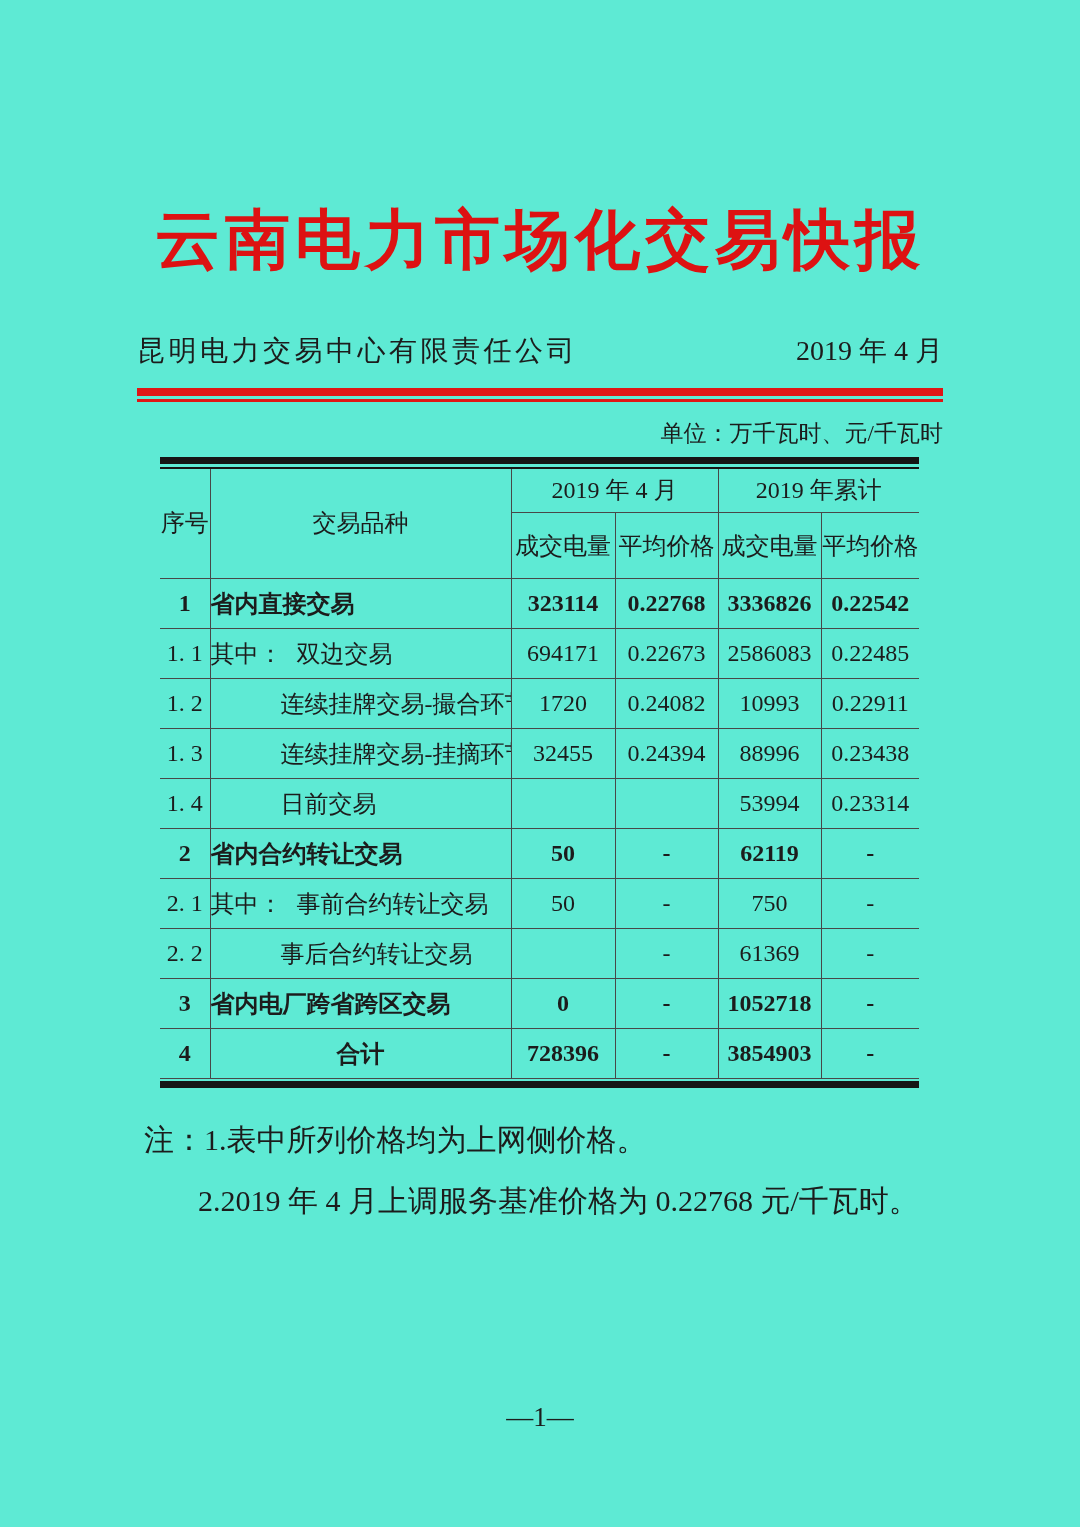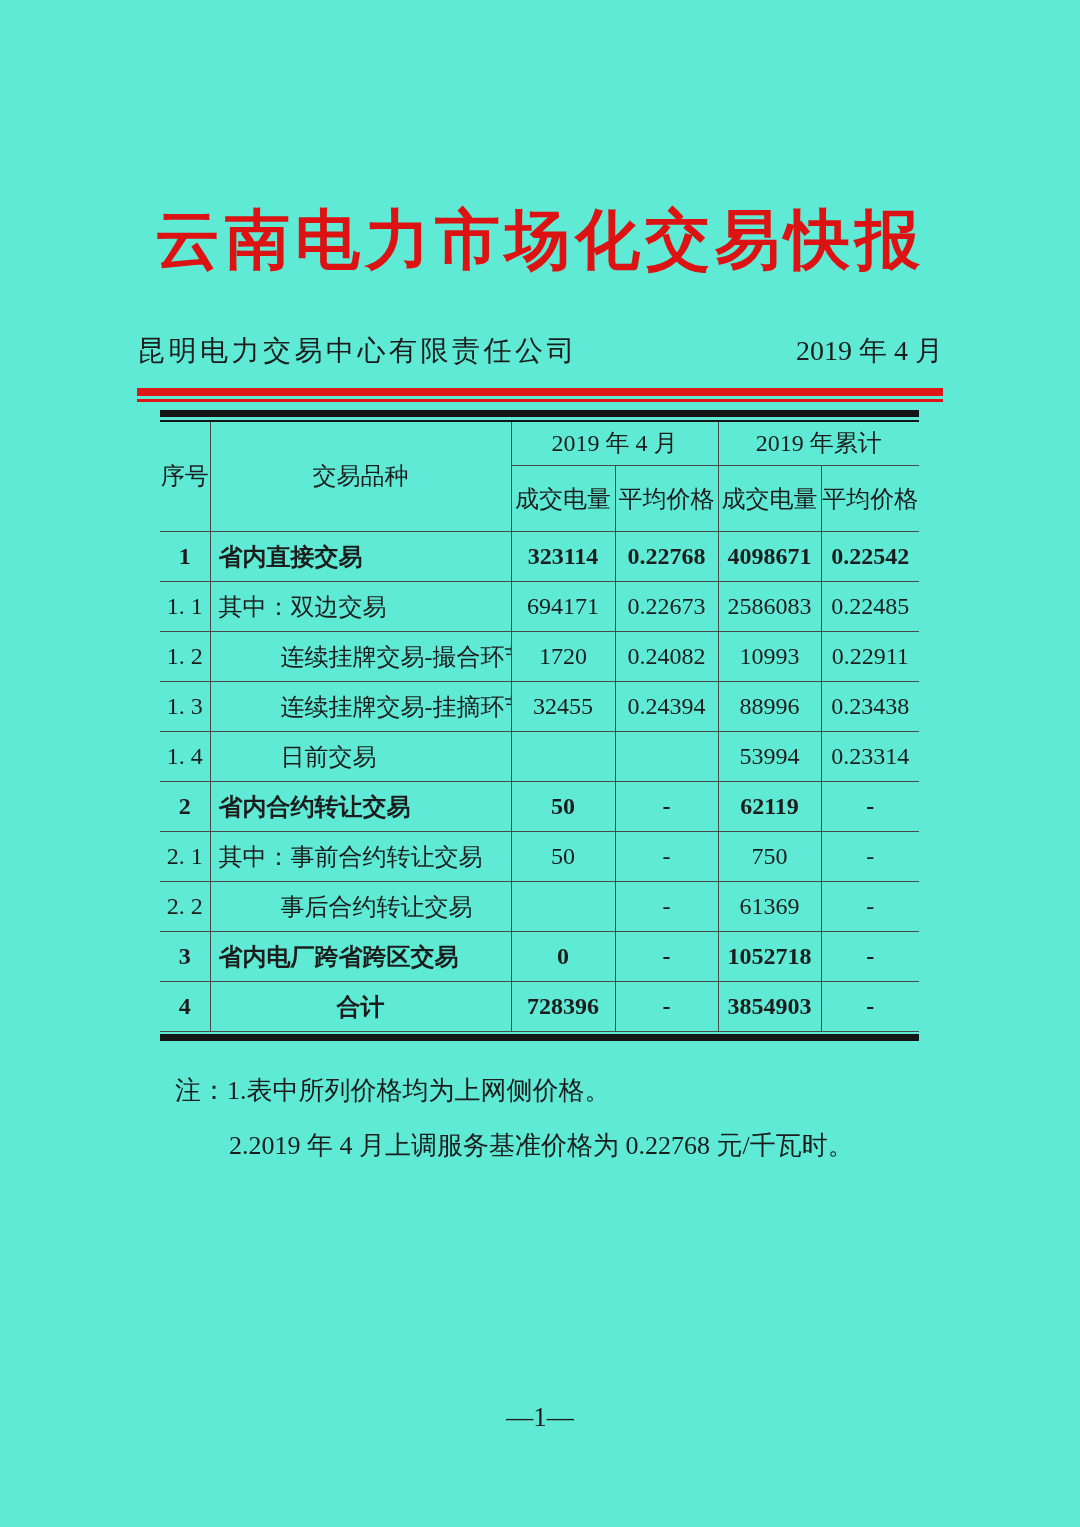--- a/index.html
+++ b/index.html
@@ -73,28 +73,28 @@
     font-weight: normal;
     overflow: hidden;
     white-space: nowrap;
   }
   table.stats tr > *:first-child { border-left: none; }
   table.stats tr > *:last-child  { border-right: none; }
   table.stats thead tr:first-child th { border-top: none; height: 44px; }
   table.stats thead tr:nth-child(2) th { height: 66px; }
   table.stats tbody td { height: 50px; }
 
-  .cell-name.align-left   { text-align: left; padding-left: 8px; }
+  .cell-name.align-left   { text-align: left; }
   .cell-name.align-indent { text-align: left; padding-left: 70px; }
   .cell-name.align-center { text-align: center; }
-  .prefix:not(:empty) { }
+  .prefix:not(:empty) { margin-right: 14px; }
   tr.row-bold td { font-weight: bold; }
 
   
-  .notes { margin-left: 38px; margin-top: 32px; font-size: 26px; }
+  .notes { margin-left: 7px; margin-top: 32px; font-size: 30px; }
   .note-line2 { margin-top: 20px; padding-left: 54px; }
 
   
   .page-footer {
     position: absolute;
     top: 1402px; left: 0; right: 0;
     text-align: center;
     font-size: 27px;
   }
 </style>
@@ -107,20 +107,21 @@
 
   <div class="org-row">
     <span class="org-name">昆明电力交易中心有限责任公司</span>
     <span class="issue-date">2019 年 4 月</span>
   </div>
 
   <div class="red-rule-thick"></div>
   <div class="red-rule-thin"></div>
 
 
+  <div class="unit-note">单位：万千瓦时、元/千瓦时</div>
 
   <div class="table-block">
     <div class="rule-thick"></div>
     <div class="rule-thin"></div>
 
     <table class="stats">
       <colgroup>
         <col style="width:50px">
           <col style="width:301px">
           <col style="width:104px">
@@ -141,21 +142,21 @@
           <th>成交电量</th>
           <th>平均价格</th>
         </tr>
       </thead>
       <tbody>
           <tr class="row-bold">
     <td class="cell-no">1</td>
     <td class="cell-name align-left"><span class="prefix"></span><span class="label">省内直接交易</span></td>
     <td class="cell-val">323114</td>
     <td class="cell-val">0.22768</td>
-    <td class="cell-val">4098671</td>
+    <td class="cell-val">3336826</td>
     <td class="cell-val">0.22542</td>
   </tr>
           <tr>
     <td class="cell-no">1. 1</td>
     <td class="cell-name align-left"><span class="prefix">其中：</span><span class="label">双边交易</span></td>
     <td class="cell-val">694171</td>
     <td class="cell-val">0.22673</td>
     <td class="cell-val">2586083</td>
     <td class="cell-val">0.22485</td>
   </tr>

